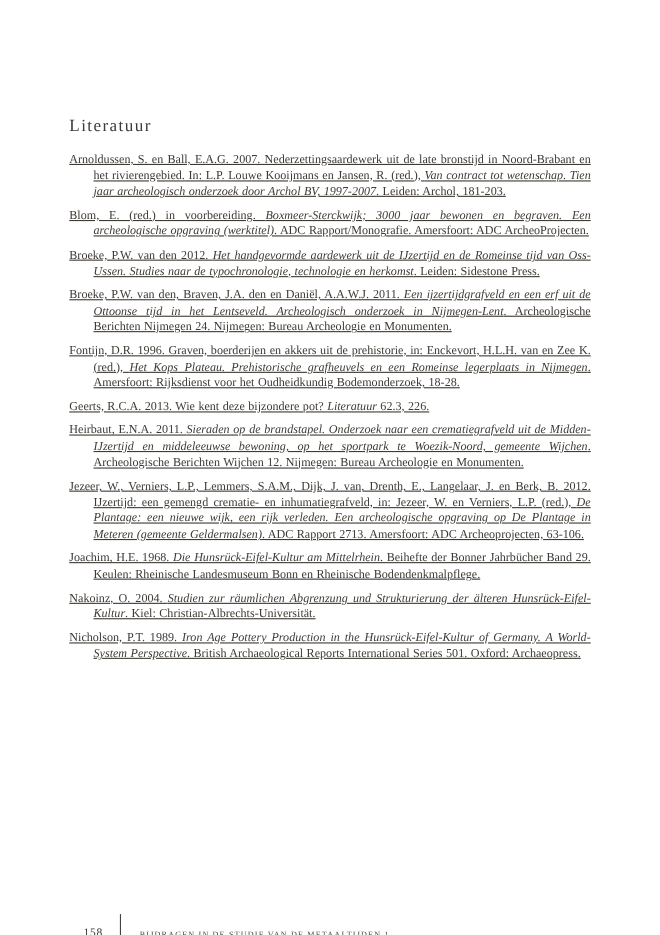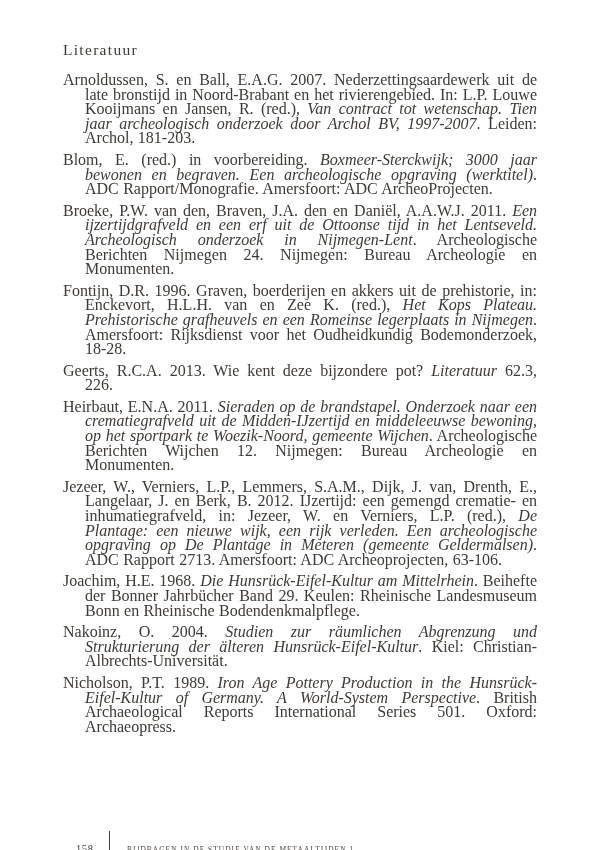--- a/index.html
+++ b/index.html
@@ -8,39 +8,40 @@
     height: 850px;
     background: var(--page-bg, #ffffff);
     font-family: "Liberation Serif", "DejaVu Serif", serif;
     color: var(--text-color, #3e3a35);
     position: relative;
     overflow: hidden;
   }
   .page {
     position: absolute;
     inset: 0;
-    padding: 41px 63px 0 63px;
+    padding: 106px 63px 0 63px;
     box-sizing: border-box;
   }
   .title {
     font-size: 15.5px;
     font-weight: 500;
     letter-spacing: 1.3px;
     margin: 0 0 14px 0;
     color: var(--text-color, #3e3a35);
   }
   .entries { }
   .entry {
-    font-size: 16px;
+    font-size: 11px;
     line-height: 14.6px;
     text-align: justify;
     margin: 0 0 7px 0;
     padding-left: 22px;
     text-indent: -22px;
     word-spacing: 0.4px;
+    text-decoration: underline;
   }
   .entry i { font-style: italic; }
   .footer {
     position: absolute;
     left: 76px;
     top: 831px;
     height: 34px;
     display: flex;
     align-items: center;
   }
@@ -63,20 +64,21 @@
   }
 </style>
 </head>
 <body>
 
 <div class="page">
   <h1 class="title">Literatuur</h1>
   <div class="entries">
       <p class="entry"><span>Arnoldussen, S. en Ball, E.A.G. 2007. Nederzettingsaardewerk uit de late bronstijd in Noord-Brabant en het rivierengebied. In: L.P. Louwe Kooijmans en Jansen, R. (red.), </span><i>Van contract tot wetenschap. Tien jaar archeologisch onderzoek door Archol BV, 1997-2007</i><span>. Leiden: Archol, 181-203.</span></p>
       <p class="entry"><span>Blom, E. (red.) in voorbereiding. </span><i>Boxmeer-Sterckwijk; 3000 jaar bewonen en begraven. Een archeologische opgraving (werktitel)</i><span>. ADC Rapport/Monografie. Amersfoort: ADC ArcheoProjecten.</span></p>
+      <p class="entry"><span>Broeke, P.W. van den 2012. </span><i>Het handgevormde aardewerk uit de IJzertijd en de Romeinse tijd van Oss-Ussen. Studies naar de typochronologie, technologie en herkomst</i><span>. Leiden: Sidestone Press.</span></p>
       <p class="entry"><span>Broeke, P.W. van den, Braven, J.A. den en Daniël, A.A.W.J. 2011. </span><i>Een ijzertijdgrafveld en een erf uit de Ottoonse tijd in het Lentseveld. Archeologisch onderzoek in Nijmegen-Lent</i><span>. Archeologische Berichten Nijmegen 24. Nijmegen: Bureau Archeologie en Monumenten.</span></p>
       <p class="entry"><span>Fontijn, D.R. 1996. Graven, boerderijen en akkers uit de prehistorie, in: Enckevort, H.L.H. van en Zee K. (red.), </span><i>Het Kops Plateau. Prehistorische grafheuvels en een Romeinse legerplaats in Nijmegen</i><span>. Amersfoort: Rijksdienst voor het Oudheidkundig Bodemonderzoek, 18-28.</span></p>
       <p class="entry"><span>Geerts, R.C.A. 2013. Wie kent deze bijzondere pot? </span><i>Literatuur</i><span> 62.3, 226.</span></p>
       <p class="entry"><span>Heirbaut, E.N.A. 2011. </span><i>Sieraden op de brandstapel. Onderzoek naar een crematiegrafveld uit de Midden-IJzertijd en middeleeuwse bewoning, op het sportpark te Woezik-Noord, gemeente Wijchen</i><span>. Archeologische Berichten Wijchen 12. Nijmegen: Bureau Archeologie en Monumenten.</span></p>
       <p class="entry"><span>Jezeer, W., Verniers, L.P., Lemmers, S.A.M., Dijk, J. van, Drenth, E., Langelaar, J. en Berk, B. 2012. IJzertijd: een gemengd crematie- en inhumatiegrafveld, in: Jezeer, W. en Verniers, L.P. (red.), </span><i>De Plantage: een nieuwe wijk, een rijk verleden. Een archeologische opgraving op De Plantage in Meteren (gemeente Geldermalsen)</i><span>. ADC Rapport 2713. Amersfoort: ADC Archeoprojecten, 63-106.</span></p>
       <p class="entry"><span>Joachim, H.E. 1968. </span><i>Die Hunsrück-Eifel-Kultur am Mittelrhein</i><span>. Beihefte der Bonner Jahrbücher Band 29. Keulen: Rheinische Landesmuseum Bonn en Rheinische Bodendenkmalpflege.</span></p>
       <p class="entry"><span>Nakoinz, O. 2004. </span><i>Studien zur räumlichen Abgrenzung und Strukturierung der älteren Hunsrück-Eifel-Kultur</i><span>. Kiel: Christian-Albrechts-Universität.</span></p>
       <p class="entry"><span>Nicholson, P.T. 1989. </span><i>Iron Age Pottery Production in the Hunsrück-Eifel-Kultur of Germany. A World-System Perspective</i><span>. British Archaeological Reports International Series 501. Oxford: Archaeopress.</span></p>
     </div>
 </div>

